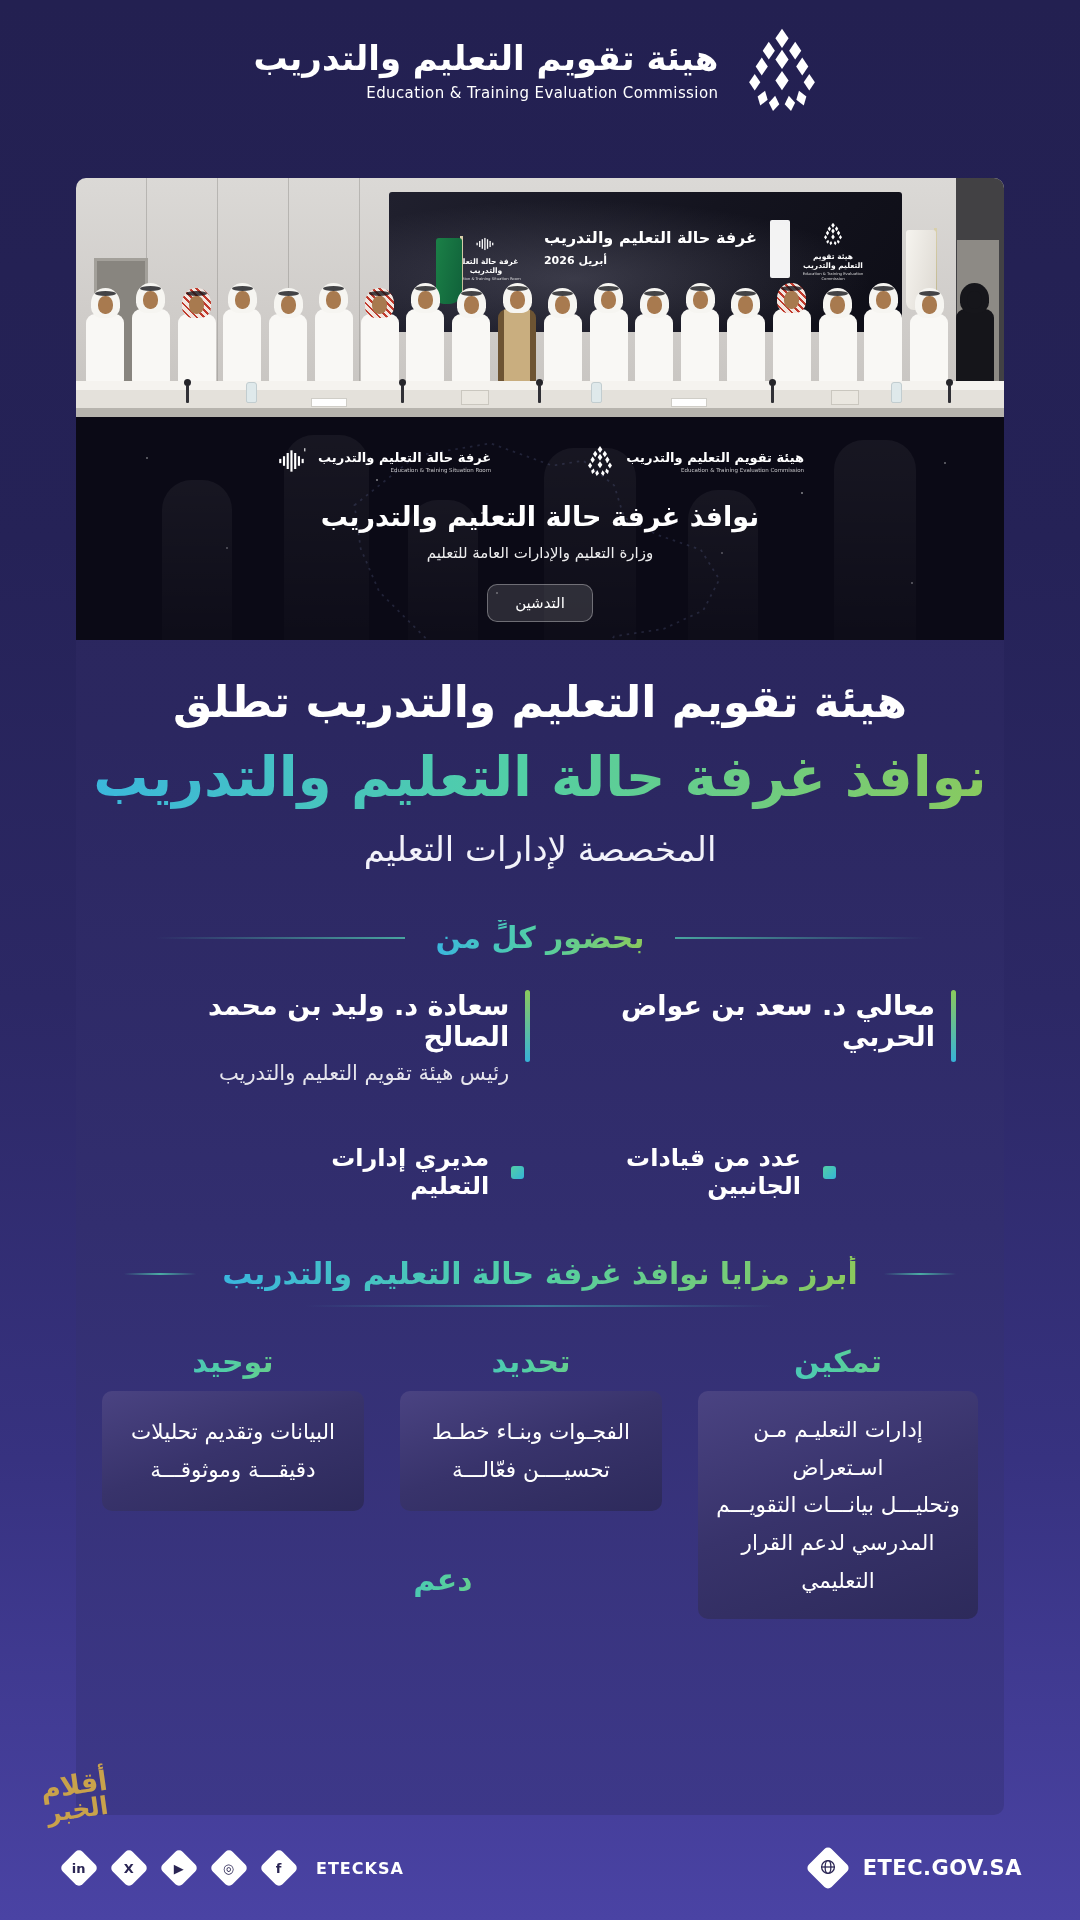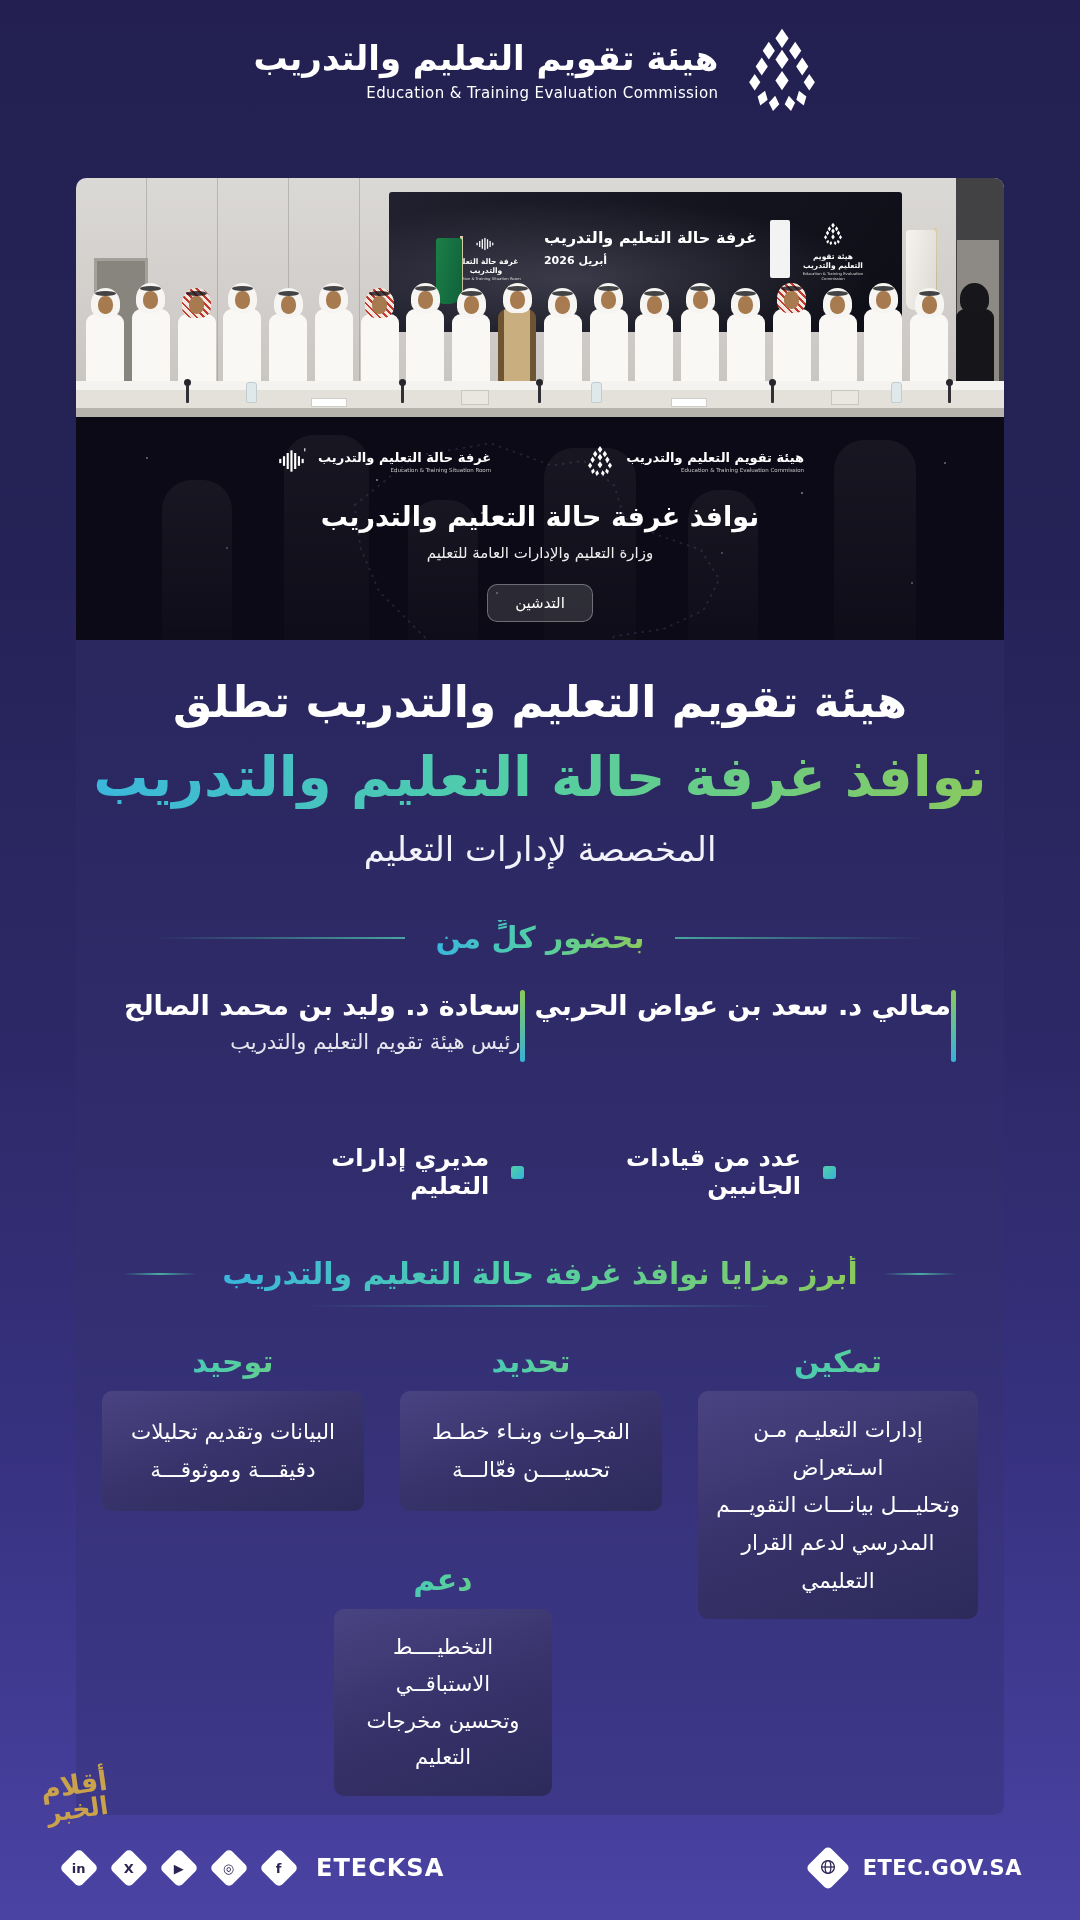--- a/index.html
+++ b/index.html
@@ -103,21 +103,21 @@
   .a2{font-size:55px;margin-top:18px;}
   .a3{color:#f2f2fa;font-size:34px;margin-top:20px;}
 
   
   .att-head{position:absolute;top:742px;left:0;right:0;display:flex;align-items:center;justify-content:center;gap:30px;direction:rtl;}
   .att-head .txt{font-size:30px;}
   .hline{width:250px;height:2px;opacity:.8;}
   .hline.r{background:linear-gradient(270deg,transparent,#4fc3ad);}
   .hline.l{background:linear-gradient(90deg,transparent,#4fc3ad);}
   .names{position:absolute;top:812px;left:0;right:0;display:flex;justify-content:space-between;padding:0 48px;direction:rtl;box-sizing:border-box;}
-  .person{display:flex;text-align:right;direction:rtl;}
+  .person{display:flex;gap:16px;text-align:right;direction:rtl;}
   .vbar{width:5px;height:72px;border-radius:3px;background:linear-gradient(180deg,#8bc95c,#37b2d8);flex:none;}
   .pname{color:#fff;font-size:27px;font-weight:bold;}
   .prole{color:rgba(255,255,255,.88);font-size:21px;margin-top:9px;}
   .bullets{position:absolute;top:966px;left:0;right:0;display:flex;justify-content:space-between;padding:0 168px;direction:rtl;box-sizing:border-box;}
   .bullet{display:flex;align-items:center;gap:22px;color:#fff;font-size:24px;font-weight:bold;}
   .sq{width:13px;height:13px;border-radius:3px;background:linear-gradient(135deg,#52cfa5,#35b4d9);flex:none;}
 
   
   .f-head{position:absolute;top:1078px;left:0;right:0;text-align:left;}
   .f-head-row{display:flex;align-items:center;justify-content:center;gap:26px;direction:rtl;}
@@ -137,21 +137,21 @@
     color:#fff;font-size:21.5px;line-height:1.75;text-align:center;white-space:pre-line;direction:rtl;}
   .card.narrow .card-box{font-size:21px;}
 
   
   .footer{position:absolute;top:1838px;left:58px;right:58px;height:60px;display:flex;justify-content:space-between;align-items:center;}
   .foot-left{display:flex;align-items:center;gap:16px;}
   .socials{display:flex;gap:8px;}
   .dia{width:28px;height:28px;background:#fff;transform:rotate(45deg);border-radius:5px;
     display:flex;align-items:center;justify-content:center;margin:7px;}
   .dia span{transform:rotate(-45deg);color:#2a2554;font-size:13px;font-weight:bold;line-height:1;}
-  .handle{color:#fff;font-size:24px;font-weight:bold;letter-spacing:1px;}
+  .handle{color:#fff;font-size:16px;font-weight:bold;letter-spacing:1px;}
   .foot-right{display:flex;align-items:center;gap:12px;}
   .dia.big{width:32px;height:32px;}
   .site{color:#fff;font-size:21px;font-weight:bold;letter-spacing:.5px;}
   .watermark{position:absolute;left:42px;top:1772px;z-index:5;color:#c9a24b;text-align:center;
     transform:rotate(-8deg);line-height:.95;font-weight:bold;}
   .wm1{font-size:27px;}
   .wm2{font-size:25px;}
 </style>
 </head>
 <body>
@@ -444,22 +444,20 @@
       <div class="card">
         <div class="card-title gtext">توحيد</div>
         <div class="card-box">البيانات وتقديم تحليلات
 دقيقـــة وموثوقـــة</div>
       </div>
     </div>
 
     <div class="cards row2">
       <div class="card narrow">
         <div class="card-title gtext">دعم</div>
-        <div class="card-box">التخطيــــط الاستباقــي
-وتحسين مخرجات التعليم</div>
       </div>
     </div>
 
   </div>
 
   <div class="watermark">
     <div class="wm1">أقلام</div>
     <div class="wm2">الخبر</div>
   </div>
 

